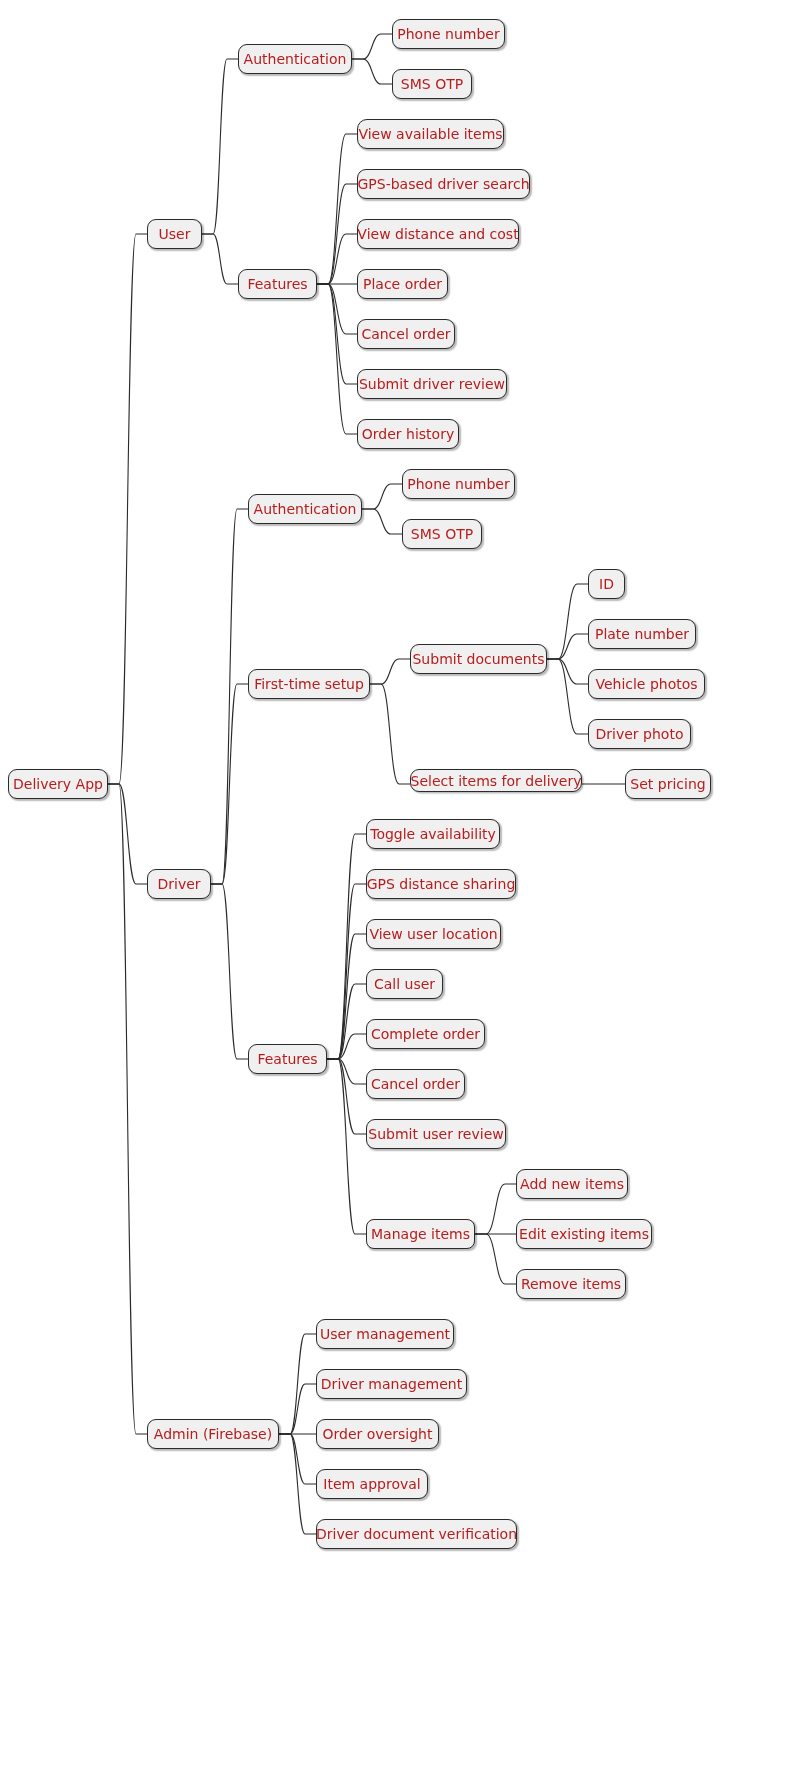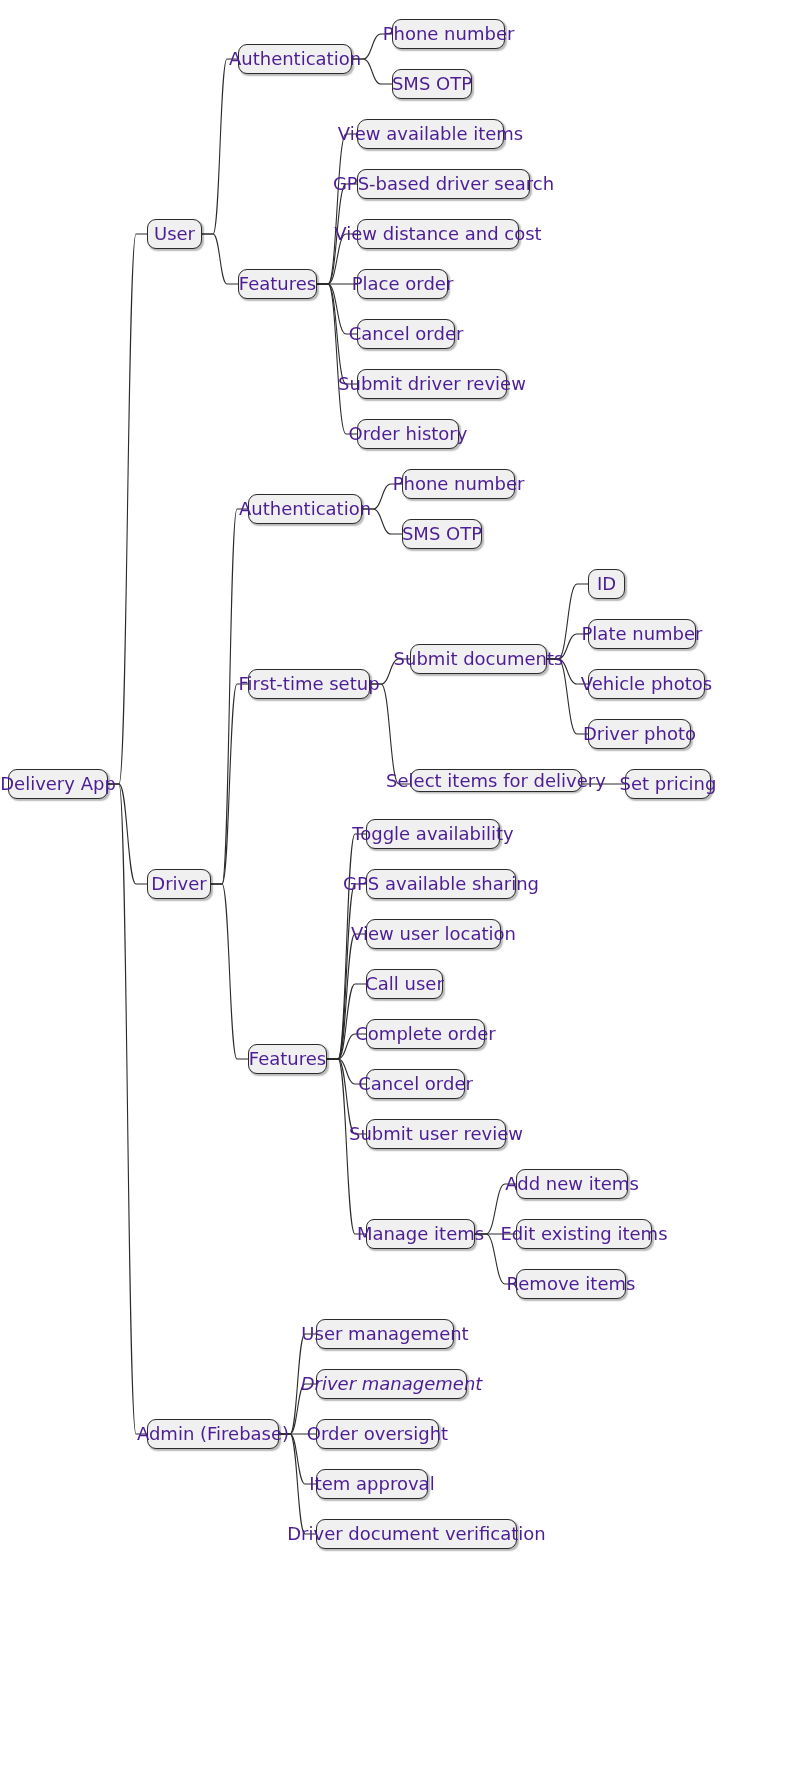--- a/index.html
+++ b/index.html
@@ -24,22 +24,22 @@
   }
   .node {
     position: absolute;
     box-sizing: border-box;
     display: flex;
     align-items: center;
     justify-content: center;
     background: #f0f0f0;
     border: 1.3px solid #2b2b2b;
     border-radius: 9px;
-    color: #4c1d95;
-    font-size: 18px;
+    color: #b91c1c;
+    font-size: 14px;
     line-height: 1;
     white-space: nowrap;
     padding: 0 11px;
     box-shadow: 1.5px 1.5px 1.5px rgba(0,0,0,0.28);
   }
   .node-label {
     display: block;
   }
 </style>
 </head>
@@ -166,21 +166,21 @@
       <div class="node" style="left: 625px; top: 769px; width: 86px; height: 30px;">
         <span class="node-label">Set pricing</span>
       </div>
       <div class="node" style="left: 248px; top: 1044px; width: 79px; height: 30px;">
         <span class="node-label">Features</span>
       </div>
       <div class="node" style="left: 366px; top: 819px; width: 134px; height: 30px;">
         <span class="node-label">Toggle availability</span>
       </div>
       <div class="node" style="left: 366px; top: 869px; width: 150px; height: 30px;">
-        <span class="node-label">GPS available sharing</span>
+        <span class="node-label">GPS distance sharing</span>
       </div>
       <div class="node" style="left: 366px; top: 919px; width: 135px; height: 30px;">
         <span class="node-label">View user location</span>
       </div>
       <div class="node" style="left: 366px; top: 969px; width: 77px; height: 30px;">
         <span class="node-label">Call user</span>
       </div>
       <div class="node" style="left: 366px; top: 1019px; width: 119px; height: 30px;">
         <span class="node-label">Complete order</span>
       </div>
@@ -201,21 +201,21 @@
       </div>
       <div class="node" style="left: 516px; top: 1269px; width: 110px; height: 30px;">
         <span class="node-label">Remove items</span>
       </div>
       <div class="node" style="left: 147px; top: 1419px; width: 132px; height: 30px;">
         <span class="node-label">Admin (Firebase)</span>
       </div>
       <div class="node" style="left: 316px; top: 1319px; width: 138px; height: 30px;">
         <span class="node-label">User management</span>
       </div>
-      <div class="node" style="left: 316px; top: 1369px; width: 151px; height: 30px; font-style: italic;">
+      <div class="node" style="left: 316px; top: 1369px; width: 151px; height: 30px;">
         <span class="node-label">Driver management</span>
       </div>
       <div class="node" style="left: 316px; top: 1419px; width: 123px; height: 30px;">
         <span class="node-label">Order oversight</span>
       </div>
       <div class="node" style="left: 316px; top: 1469px; width: 112px; height: 30px;">
         <span class="node-label">Item approval</span>
       </div>
       <div class="node" style="left: 316px; top: 1519px; width: 201px; height: 30px;">
         <span class="node-label">Driver document verification</span>

